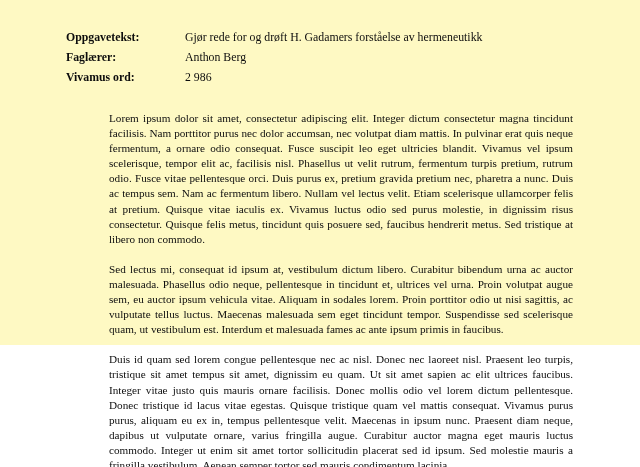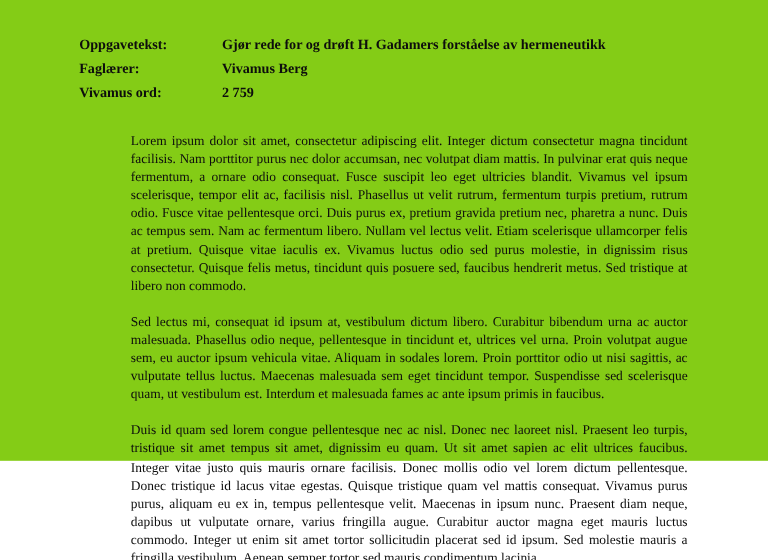--- a/index.html
+++ b/index.html
@@ -12,22 +12,22 @@
     width: 640px;
     height: 467px;
     overflow: hidden;
     font-family: "Liberation Serif", "DejaVu Serif", serif;
     color: #0d0d0d;
     -webkit-font-smoothing: antialiased;
   }
   .page {
     position: relative;
     width: 640px;
-    height: 384px;
-    background: #84cc16;
+    height: 345px;
+    background: #fef9c3;
     box-sizing: border-box;
   }
   .content {
     position: absolute;
     left: 66px;
     top: 30px;
     width: 507px;
   }
 
   
@@ -42,21 +42,21 @@
     font-size: 11.8px;
     line-height: 15px;
     white-space: nowrap;
   }
   .meta .meta-label {
     font-weight: bold;
     width: 111px;
     padding-right: 8px;
   }
   .meta .meta-value {
-    font-weight: bold;
+    font-weight: normal;
   }
 
   
   .body-text {
     margin-top: 21px;
     margin-left: 43px;
   }
   .body-text p {
     margin: 0 0 15px 0;
     font-size: 11.2px;
@@ -77,25 +77,25 @@
   <div class="content">
 
     <table class="meta">
       <tbody>
         <tr>
           <td class="meta-label">Oppgavetekst:</td>
           <td class="meta-value">Gjør rede for og drøft H. Gadamers forståelse av hermeneutikk</td>
         </tr>
         <tr>
           <td class="meta-label">Faglærer:</td>
-          <td class="meta-value">Vivamus Berg</td>
+          <td class="meta-value">Anthon Berg</td>
         </tr>
         <tr>
           <td class="meta-label">Vivamus ord:</td>
-          <td class="meta-value">2 759</td>
+          <td class="meta-value">2 986</td>
         </tr>
       </tbody>
     </table>
 
     <div class="body-text">
       <p>Lorem ipsum dolor sit amet, consectetur adipiscing elit. Integer dictum consectetur magna tincidunt facilisis. Nam porttitor purus nec dolor accumsan, nec volutpat diam mattis. In pulvinar erat quis neque fermentum, a ornare odio consequat. Fusce suscipit leo eget ultricies blandit. Vivamus vel ipsum scelerisque, tempor elit ac, facilisis nisl. Phasellus ut velit rutrum, fermentum turpis pretium, rutrum odio. Fusce vitae pellentesque orci. Duis purus ex, pretium gravida pretium nec, pharetra a nunc. Duis ac tempus sem. Nam ac fermentum libero. Nullam vel lectus velit. Etiam scelerisque ullamcorper felis at pretium. Quisque vitae iaculis ex. Vivamus luctus odio sed purus molestie, in dignissim risus consectetur. Quisque felis metus, tincidunt quis posuere sed, faucibus hendrerit metus. Sed tristique at libero non commodo.</p>
       <p>Sed lectus mi, consequat id ipsum at, vestibulum dictum libero. Curabitur bibendum urna ac auctor malesuada. Phasellus odio neque, pellentesque in tincidunt et, ultrices vel urna. Proin volutpat augue sem, eu auctor ipsum vehicula vitae. Aliquam in sodales lorem. Proin porttitor odio ut nisi sagittis, ac vulputate tellus luctus. Maecenas malesuada sem eget tincidunt tempor. Suspendisse sed scelerisque quam, ut vestibulum est. Interdum et malesuada fames ac ante ipsum primis in faucibus.</p>
       <p>Duis id quam sed lorem congue pellentesque nec ac nisl. Donec nec laoreet nisl. Praesent leo turpis, tristique sit amet tempus sit amet, dignissim eu quam. Ut sit amet sapien ac elit ultrices faucibus. Integer vitae justo quis mauris ornare facilisis. Donec mollis odio vel lorem dictum pellentesque. Donec tristique id lacus vitae egestas. Quisque tristique quam vel mattis consequat. Vivamus purus purus, aliquam eu ex in, tempus pellentesque velit. Maecenas in ipsum nunc. Praesent diam neque, dapibus ut vulputate ornare, varius fringilla augue. Curabitur auctor magna eget mauris luctus commodo. Integer ut enim sit amet tortor sollicitudin placerat sed id ipsum. Sed molestie mauris a fringilla vestibulum. Aenean semper tortor sed mauris condimentum lacinia.</p>
     </div>
 

